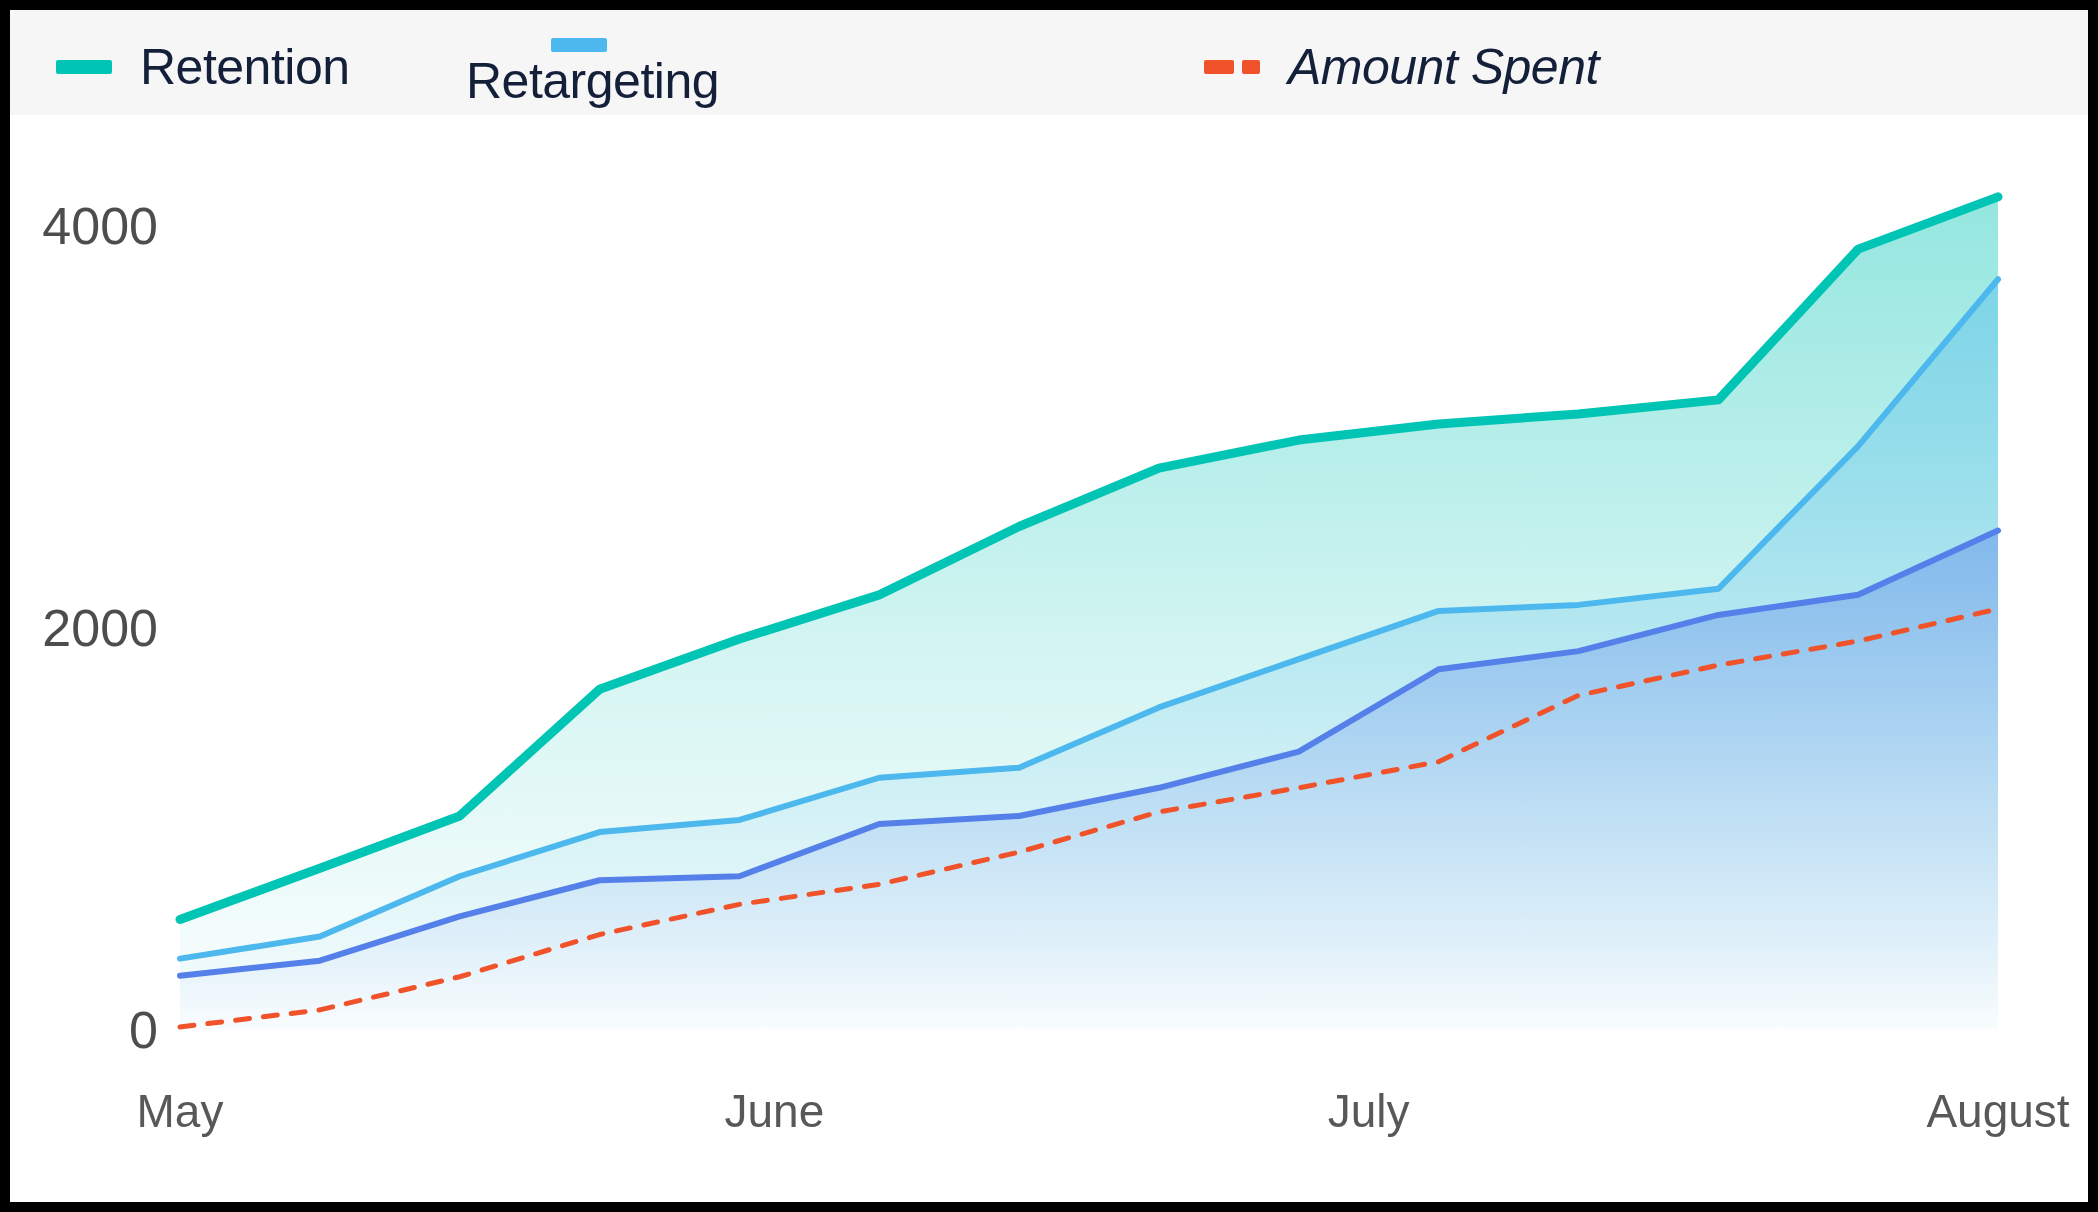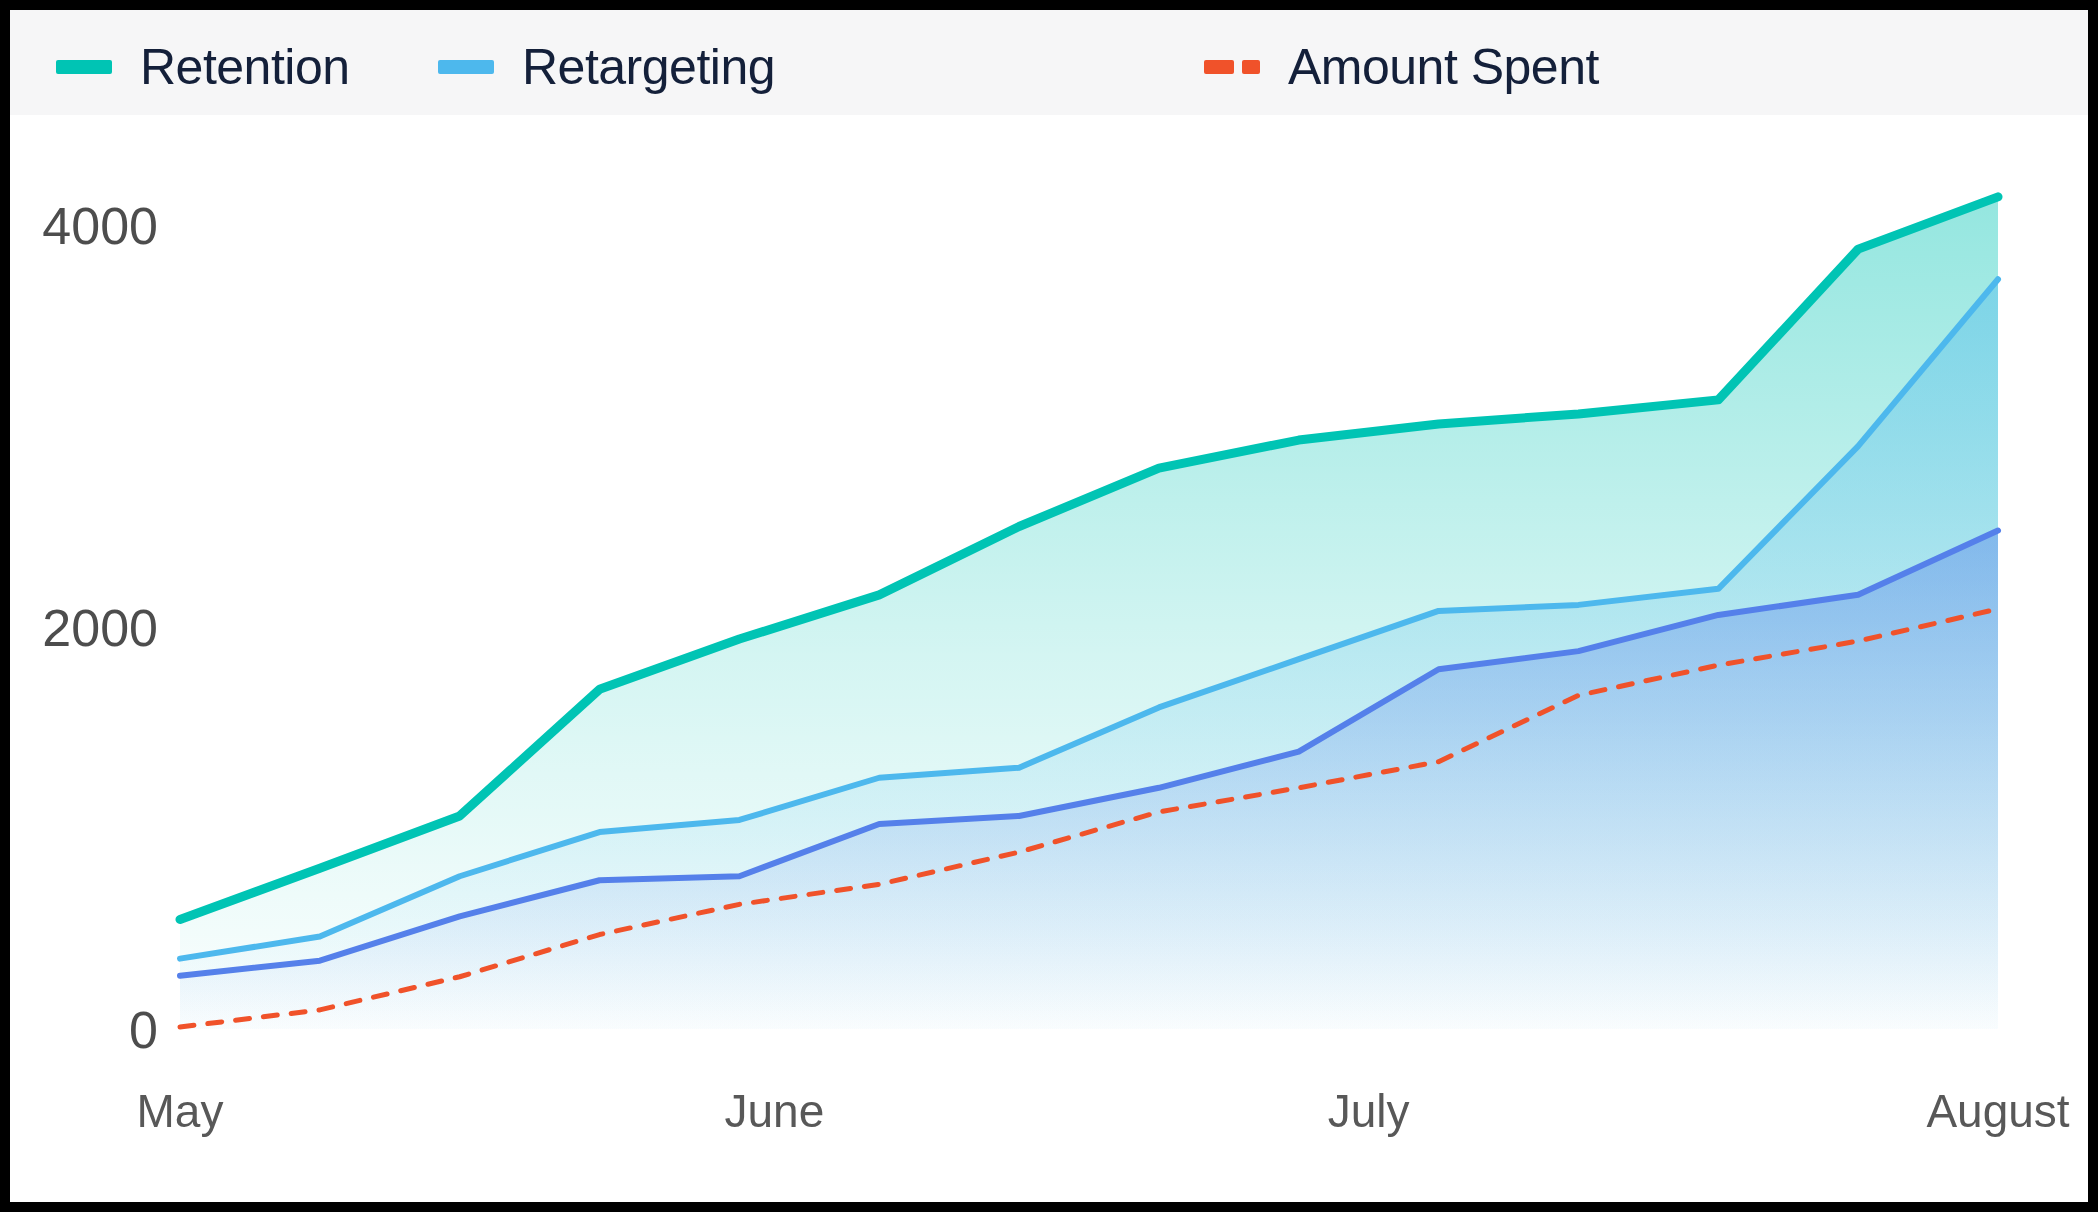--- a/index.html
+++ b/index.html
@@ -102,25 +102,25 @@
 <body>
 
 <div id="frame">
   <div id="card">
 
     <div id="legend" style="display: block;">
         <div class="legend-item" style="margin-left: 0px; position: absolute; top: 28px; left: 46px; display: flex; align-items: center;">
           <span class="legend-swatch" style="background: rgb(0, 196, 180);"></span>
           <span class="legend-label">Retention</span>
         </div>
-        <div class="legend-item" style="margin-left: 0px; position: absolute; top: 28px; left: 428px; display: flex; align-items: center;">
+        <div class="legend-item" style="margin-left: 0px; position: absolute; top: 28px; left: 428px; display: flex; align-items: center; flex-direction: column;">
           <span class="legend-swatch" style="background: rgb(77, 184, 237);"></span>
           <span class="legend-label">Retargeting</span>
         </div>
-        <div class="legend-item" style="margin-left: 0px; position: absolute; top: 28px; left: 1194px; display: flex; align-items: center;">
+        <div class="legend-item" style="margin-left: 0px; position: absolute; top: 28px; left: 1194px; display: flex; align-items: center; font-style: italic;">
           <span class="legend-swatch dashed">
             <span class="dash-a" style="background: rgb(240, 82, 42);"></span>
             <span class="dash-b" style="background: rgb(240, 82, 42);"></span>
           </span>
           <span class="legend-label">Amount Spent</span>
         </div>
       </div>
 
     <div id="plot-wrap">
       <svg id="chart-svg" width="2078" height="1087" viewBox="0 0 2078 1087">

